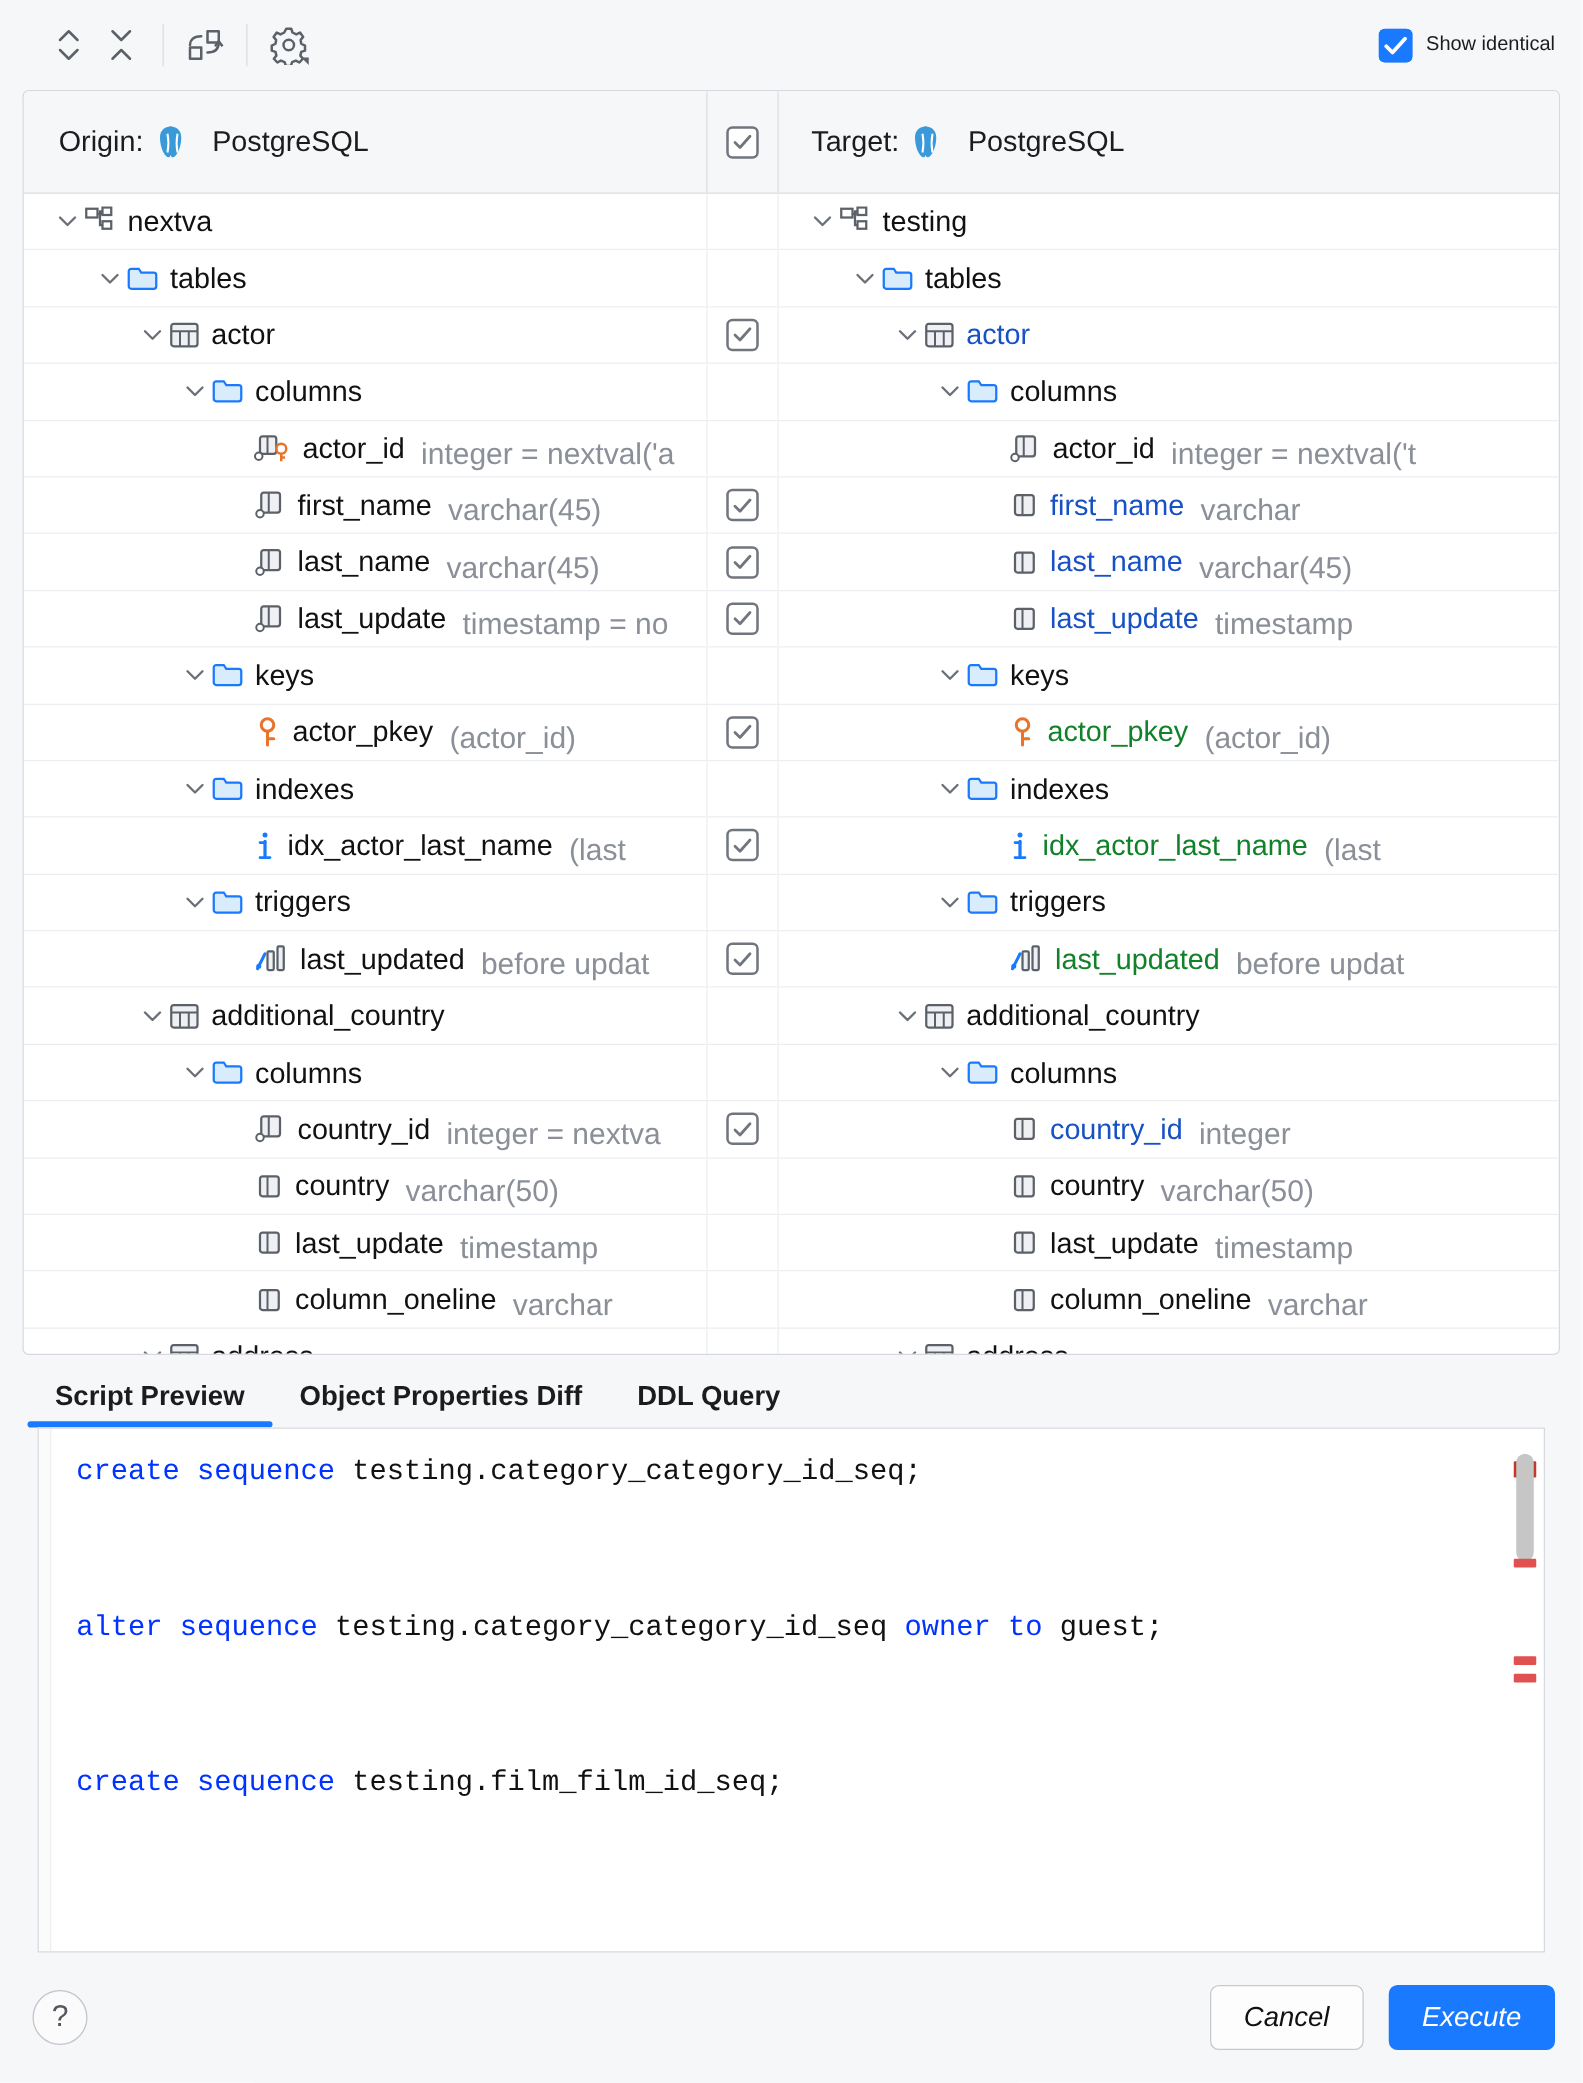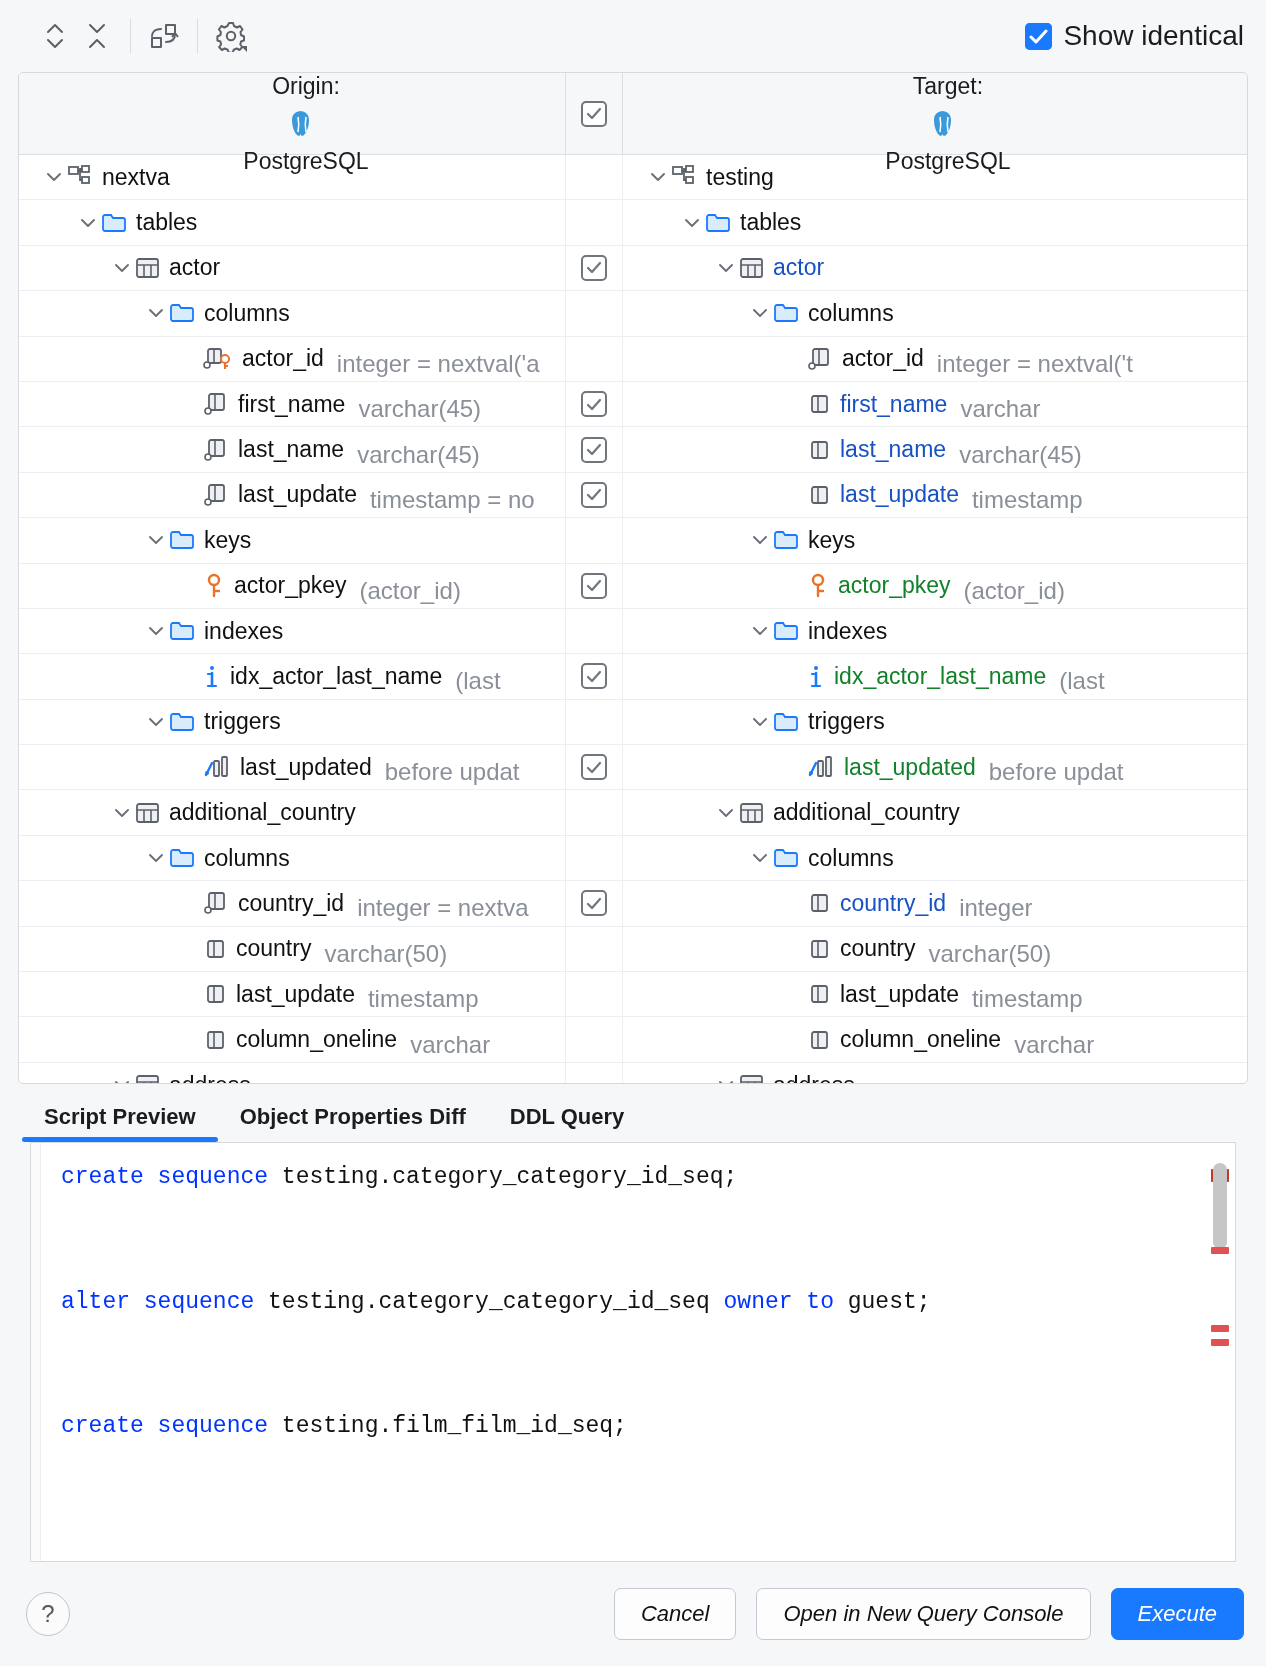--- a/index.html
+++ b/index.html
@@ -24,32 +24,32 @@
   .win-title { text-align:center; line-height:52px; font-size:22px; font-weight:bold;
                color:#33353a; }
 
   
   .toolbar { height:72px; flex:none; display:flex; align-items:center;
              padding:0 22px 0 34px; }
   .tb-btn { width:42px; height:42px; display:flex; align-items:center; justify-content:center;
             border-radius:6px; cursor:pointer; }
   .tb-sep { width:1px; height:34px; background:#d9dbe0; margin:0 12px; }
   .spacer { flex:1; }
-  .show-identical { display:flex; align-items:center; gap:11px; font-size:28px; color:#1c1c1e; }
+  .show-identical { display:flex; align-items:center; gap:11px; font-size:16px; color:#1c1c1e; }
   .cb-blue { width:27px; height:27px; border-radius:5px; background:#1a7aff;
              display:flex; align-items:center; justify-content:center; cursor:pointer;
              box-shadow:0 0 0 1px #1a7aff inset; }
 
   
   .diffwrap { margin:0 18px; border:1px solid #d7d9de; border-radius:5px;
               overflow:hidden; background:#fff; flex:none; height:1012px;
               display:flex; flex-direction:column; }
   .dhead { display:flex; height:82px; background:#f6f7f9; border-bottom:1px solid #dcdee3;
            flex:none; }
-  .dhead .cell { display:flex; align-items:center; font-size:23px; color:#1c1c1e;flex-direction:column; }
+  .dhead .cell { display:flex; align-items:center; font-size:23px; color:#1c1c1e; }
   .col-origin { width:546px; padding-left:28px; gap:10px; }
   .col-check  { width:58px; border-left:1px solid #dcdee3; border-right:1px solid #dcdee3;
                 justify-content:center; }
   .col-target { flex:1; padding-left:26px; gap:10px; }
 
   .rows { flex:1; overflow:hidden; }
   .row { display:flex; height:45.4px; border-bottom:1px solid #eceef1; }
   .side { display:flex; align-items:center; overflow:hidden; white-space:nowrap; }
   .side.left  { width:546px; }
   .side.right { flex:1; padding-left:0; }
@@ -891,18 +891,17 @@
       <div class="mark" style="top:104px;"></div>
       <div class="mark" style="top:182px;"></div>
       <div class="mark" style="top:196px;"></div>
     </div>
   </div>
 
   <div class="footer">
     <div class="help">?</div>
     <div class="btns">
       <div class="btn">Cancel</div>
-      <div class="btn">Open in New Query Console</div>
       <div class="btn primary">Execute</div>
     </div>
   </div>
 
 </div>
 
 </body></html>

